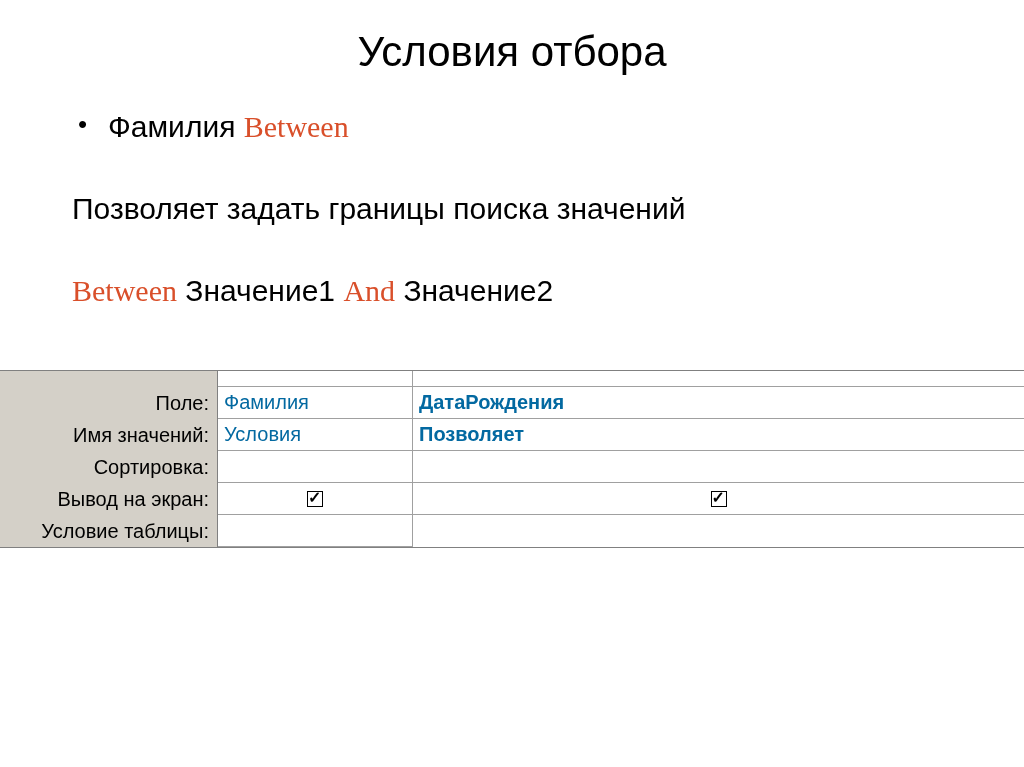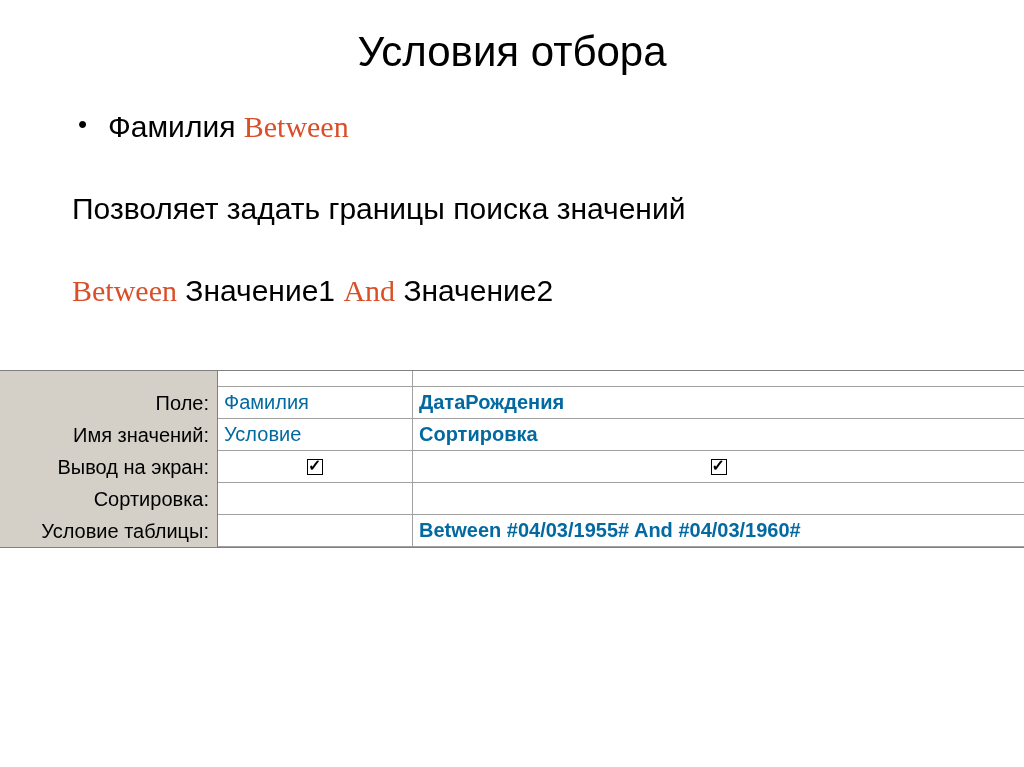--- a/index.html
+++ b/index.html
@@ -160,40 +160,39 @@
     </div>
 
     <div class="grid-row">
       <div class="label-cell">Поле:</div>
       <div class="data-cell c1">Фамилия</div>
       <div class="data-cell c2">ДатаРождения</div>
     </div>
 
     <div class="grid-row">
       <div class="label-cell">Имя значений:</div>
-      <div class="data-cell c1">Условие</div>
-      <div class="data-cell c2">Сортировка</div>
+      <div class="data-cell c1">Условия</div>
+      <div class="data-cell c2">Позволяет</div>
+    </div>
+
+    <div class="grid-row">
+      <div class="label-cell">Сортировка:</div>
+      <div class="data-cell c1"></div>
+      <div class="data-cell c2"></div>
     </div>
 
     <div class="grid-row">
       <div class="label-cell">Вывод на экран:</div>
       <div class="data-cell c1 checkbox-cell">
         <span class="checkbox checked"></span>
       </div>
       <div class="data-cell c2 checkbox-cell">
         <span class="checkbox checked"></span>
       </div>
     </div>
 
     <div class="grid-row">
-      <div class="label-cell">Сортировка:</div>
-      <div class="data-cell c1"></div>
-      <div class="data-cell c2"></div>
-    </div>
-
-    <div class="grid-row">
       <div class="label-cell">Условие таблицы:</div>
       <div class="data-cell c1"></div>
-      <div class="data-cell c2">Between #04/03/1955# And #04/03/1960#</div>
     </div>
 
   </div>
 </div>
 
 </body></html>

